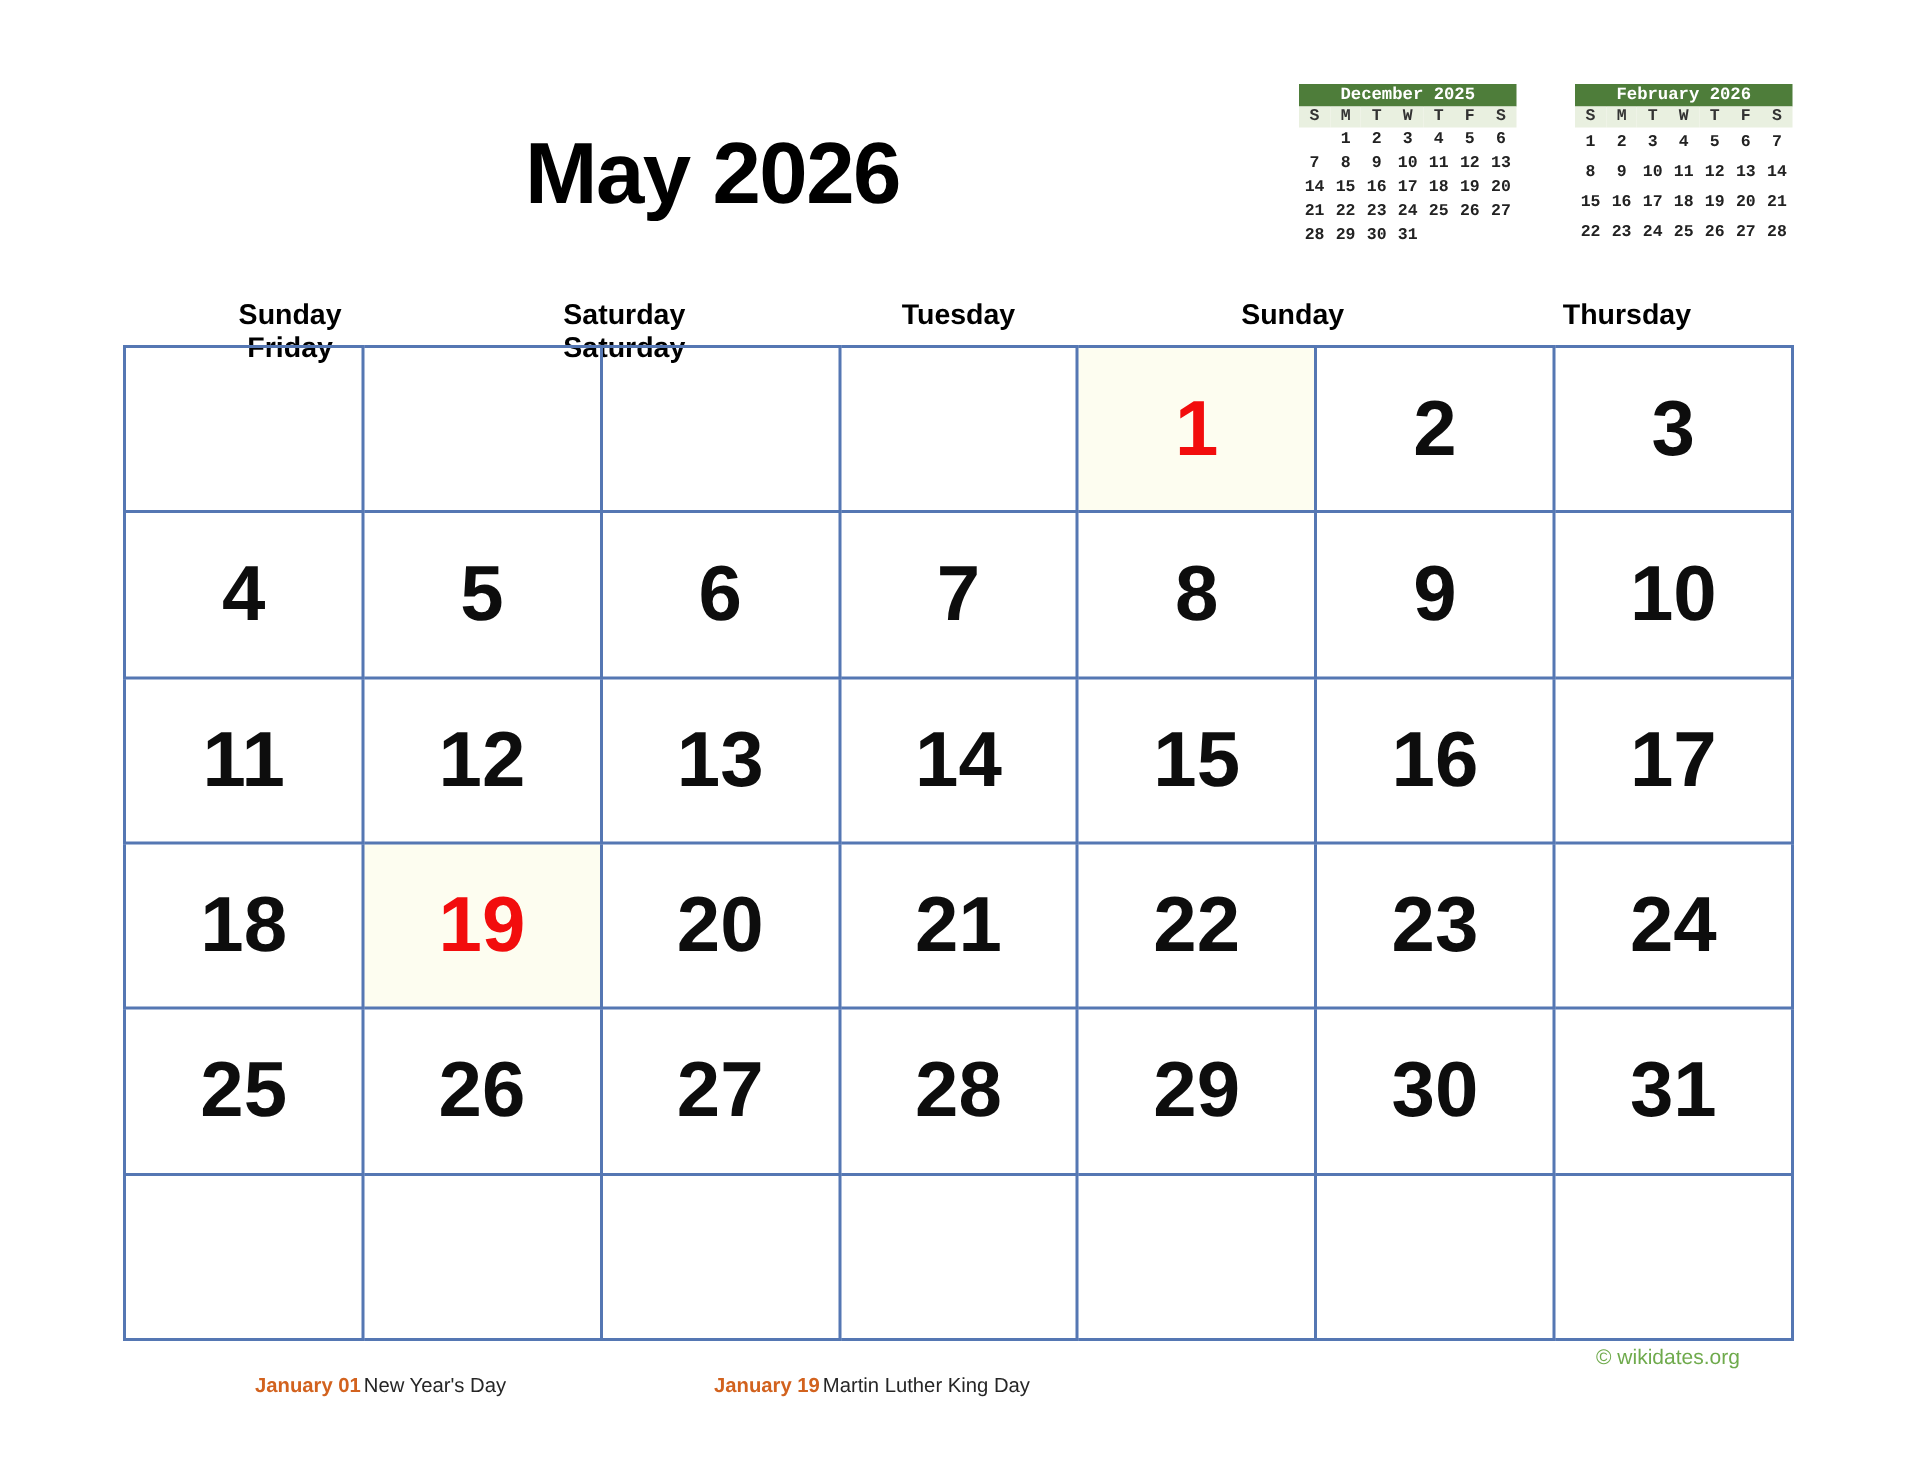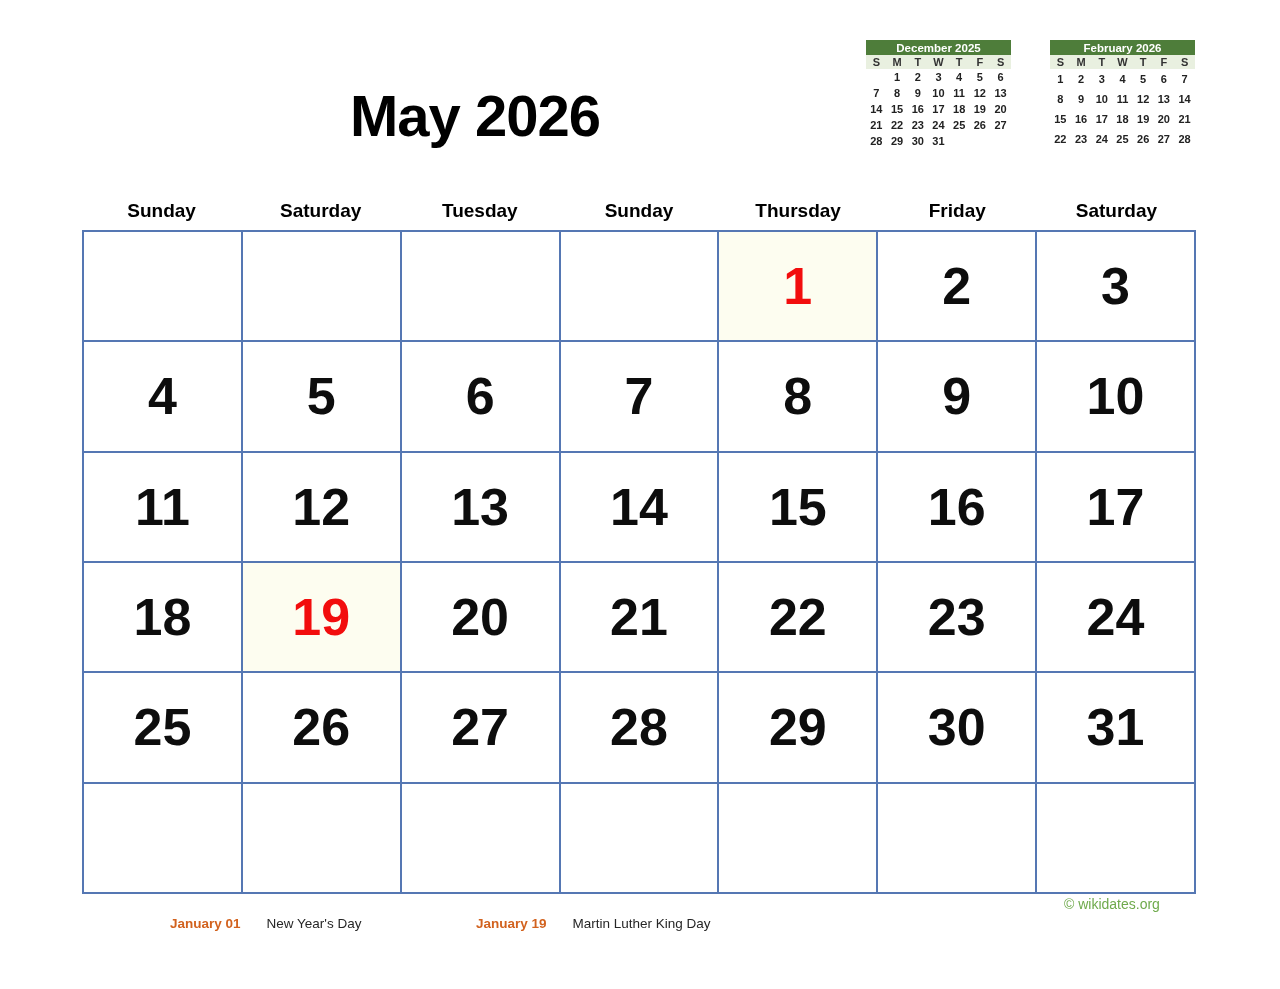--- a/index.html
+++ b/index.html
@@ -5,51 +5,51 @@
   html,body { margin:0; padding:0; background:#fff; }
   .page {
     position:relative; width:1280px; height:989px; background:#ffffff;
     font-family:"Liberation Sans", sans-serif; overflow:hidden;
   }
   .title {
     position:absolute; left:0; top:82px; width:950px; text-align:center;
     font-size:58px; font-weight:700; color:#000; letter-spacing:-1px;
   }
   
-  .minis { position:absolute; left:866px; top:40px; display:flex; gap:39px; }
+  .minis { position:absolute; left:866px; top:56px; display:flex; gap:39px;font-family:Liberation Mono, monospace; }
   .mini { border-collapse:collapse; width:145px; font-size:11px; table-layout:fixed; }
   .mini th, .mini td { padding:0; }
   .mini-title {
     background:var(--mini-header-bg); color:#ffffff; font-weight:700;
     font-size:11.5px; height:15px; text-align:center;
   }
   .mini-wd {
     background:var(--mini-weekday-bg); font-weight:700; height:14px;
     text-align:center; color:#333;
   }
   .mini-day { text-align:center; height:16px; font-weight:700; color:#222; }
   
   .weekday-row {
     position:absolute; left:82px; top:200px; width:1114px;
-    display:grid; grid-template-columns:repeat(7,1fr);
+    display:grid; grid-template-columns:repeat(5,1fr);
   }
   .wd { text-align:center; font-size:19px; font-weight:700; color:#000; }
   
   .grid {
     position:absolute; left:82px; top:230px; width:1114px; height:664px;
     border-collapse:collapse; table-layout:fixed;
   }
   .grid tr { height:16.667%; }
   .day {
     border:2px solid var(--grid-border); text-align:center; vertical-align:middle;
     font-size:52px; font-weight:700; color:#0d0d0d; padding:0;
   }
   .day.hl { background:var(--highlight-bg); color:var(--highlight-text); }
   
-  .holiday { position:absolute; top:916px; display:flex; gap:26px; align-items:baseline; }
+  .holiday { position:absolute; top:916px; display:flex; gap:2px; align-items:baseline; }
   .holiday-0 { left:170px; }
   .holiday-1 { left:476px;align-items:center; }
   .holiday-date { color:var(--holiday-label); font-weight:700; font-size:13.5px; }
   .holiday-name { color:#262626; font-size:13.5px; }
   .copyright {
     position:absolute; left:1064px; top:896px; font-size:14px;
     color:var(--copyright-green); text-decoration:none;
   }
 </style>
 </head>

